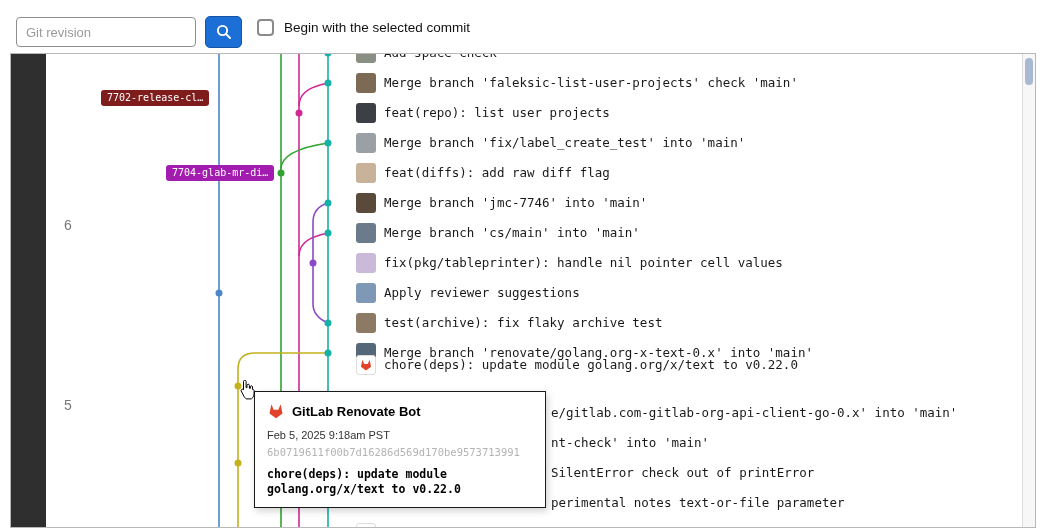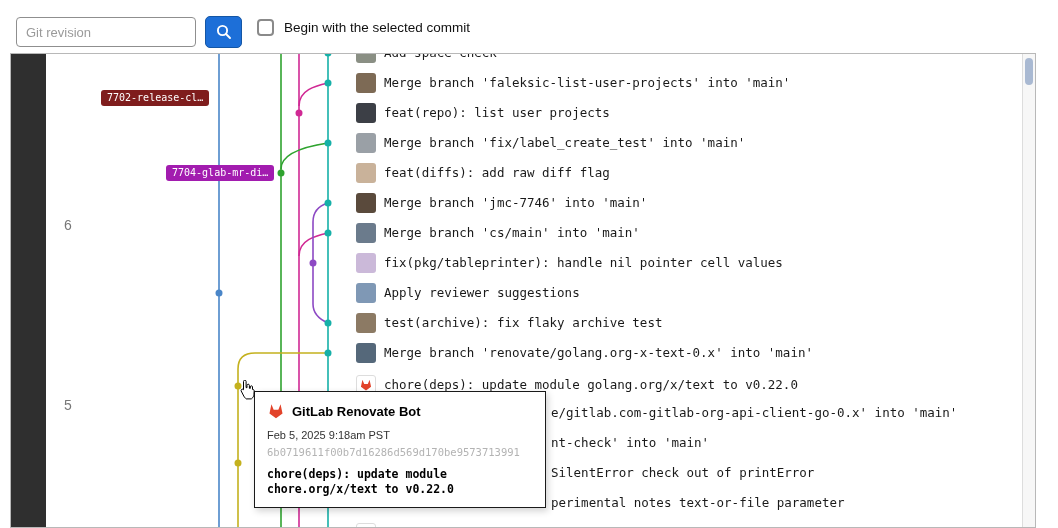--- a/index.html
+++ b/index.html
@@ -111,21 +111,21 @@
 
     <div class="pill" style="left: 90px; top: -4px; width: 108px; background-color: #7f1d1d; margin-top: 40px;">7702-release-cl…</div>
     <div class="pill" style="left: 155px; top: 111px; width: 108px; background-color: #a21caf;">7704-glab-mr-di…</div>
 
     <div class="commit-row" style="top:-16px;">
       <span class="avatar" style="background-color: rgb(138, 143, 132);"></span>
       <span class="msg">Add space check</span>
     </div>
     <div class="commit-row" style="top:14px;">
       <span class="avatar" style="background-color: rgb(125, 106, 85);"></span>
-      <span class="msg">Merge branch 'faleksic-list-user-projects' into 'main'</span>
+      <span class="msg">Merge branch 'faleksic-list-user-projects' check 'main'</span>
     </div>
     <div class="commit-row" style="top:44px;">
       <span class="avatar" style="background-color: rgb(60, 63, 70);"></span>
       <span class="msg">feat(repo): list user projects</span>
     </div>
     <div class="commit-row" style="top:74px;">
       <span class="avatar" style="background-color: rgb(154, 160, 166);"></span>
       <span class="msg">Merge branch 'fix/label_create_test' into 'main'</span>
     </div>
     <div class="commit-row" style="top:104px;">
@@ -149,21 +149,21 @@
       <span class="msg">Apply reviewer suggestions</span>
     </div>
     <div class="commit-row" style="top:254px;">
       <span class="avatar" style="background-color: rgb(140, 122, 100);"></span>
       <span class="msg">test(archive): fix flaky archive test</span>
     </div>
     <div class="commit-row" style="top:284px;">
       <span class="avatar" style="background-color: rgb(85, 104, 122);"></span>
       <span class="msg">Merge branch 'renovate/golang.org-x-text-0.x' into 'main'</span>
     </div>
-    <div class="commit-row" style="top:316px;padding-left:39px;">
+    <div class="commit-row" style="top:296px;padding-left:39px;">
       <span class="avatar bot">
         <svg width="14" height="14" viewBox="0 0 24 24">
           <path d="M12 21.5 3.3 15.2 5.9 2.9l3 7.4h6.2l3-7.4 2.6 12.3Z" fill="#e2432a"></path>
         </svg>
       </span>
       <span class="msg">chore(deps): update module golang.org/x/text to v0.22.0</span>
     </div>
     <div class="commit-row fragment" style="top:344px;">
       <span class="msg">e/gitlab.com-gitlab-org-api-client-go-0.x' into 'main'</span>
     </div>
@@ -189,21 +189,21 @@
       <div class="tt-header">
         <svg width="18" height="18" viewBox="0 0 24 24">
           <path d="M12 21.5 3.3 15.2 5.9 2.9l3 7.4h6.2l3-7.4 2.6 12.3Z" fill="#e2432a"></path>
         </svg>
         <span>GitLab Renovate Bot</span>
       </div>
       <div class="tt-date">Feb 5, 2025 9:18am PST</div>
       <div class="tt-hash">6b0719611f00b7d16286d569d170be9573713991</div>
       <div class="tt-msg">
         <div>chore(deps): update module</div>
-        <div>chore.org/x/text to v0.22.0</div>
+        <div>golang.org/x/text to v0.22.0</div>
       </div>
     </div>
 
     <svg class="cursor-icon" width="18" height="22" viewBox="0 0 18 22">
       <path d="M5.5 1.5c0-.8.6-1.4 1.3-1.4s1.3.6 1.3 1.4v6.1l.9.1V5.4c0-.7.5-1.2 1.2-1.2s1.2.5 1.2 1.2v2.9l.9.1V6.9c0-.6.5-1.1 1.1-1.1s1.1.5 1.1 1.1v2.5l.7.1c.6.1 1 .6 1 1.2l-.3 3.9c-.1 1.5-.8 2.9-2 3.8l-.6.5H8.2l-.7-.6c-.7-.6-1.3-1.4-1.7-2.2L3.2 11c-.3-.7 0-1.5.7-1.8.6-.2 1.2 0 1.6.5V1.5z" fill="#fff" stroke="#000" stroke-width="1"></path>
     </svg>
 
     <div class="scrollbar">
       <div class="scroll-thumb"></div>
     </div>

